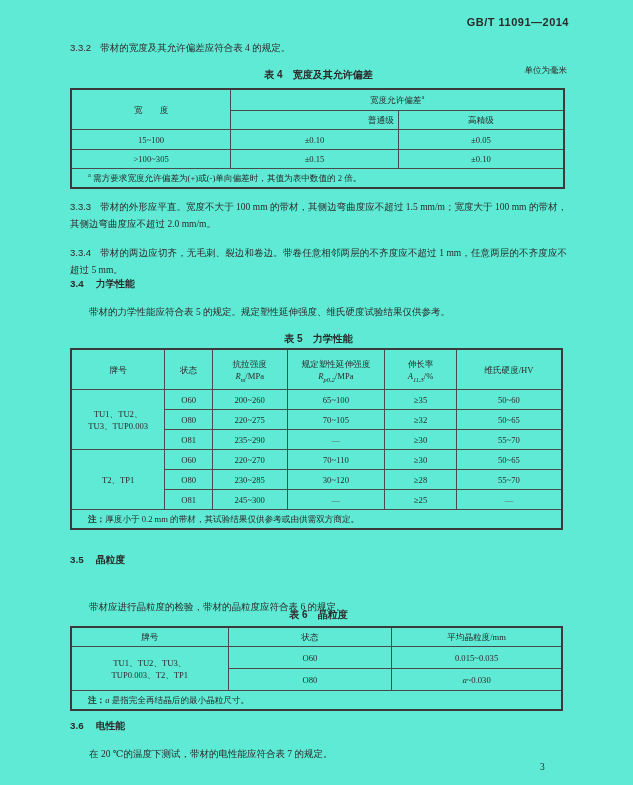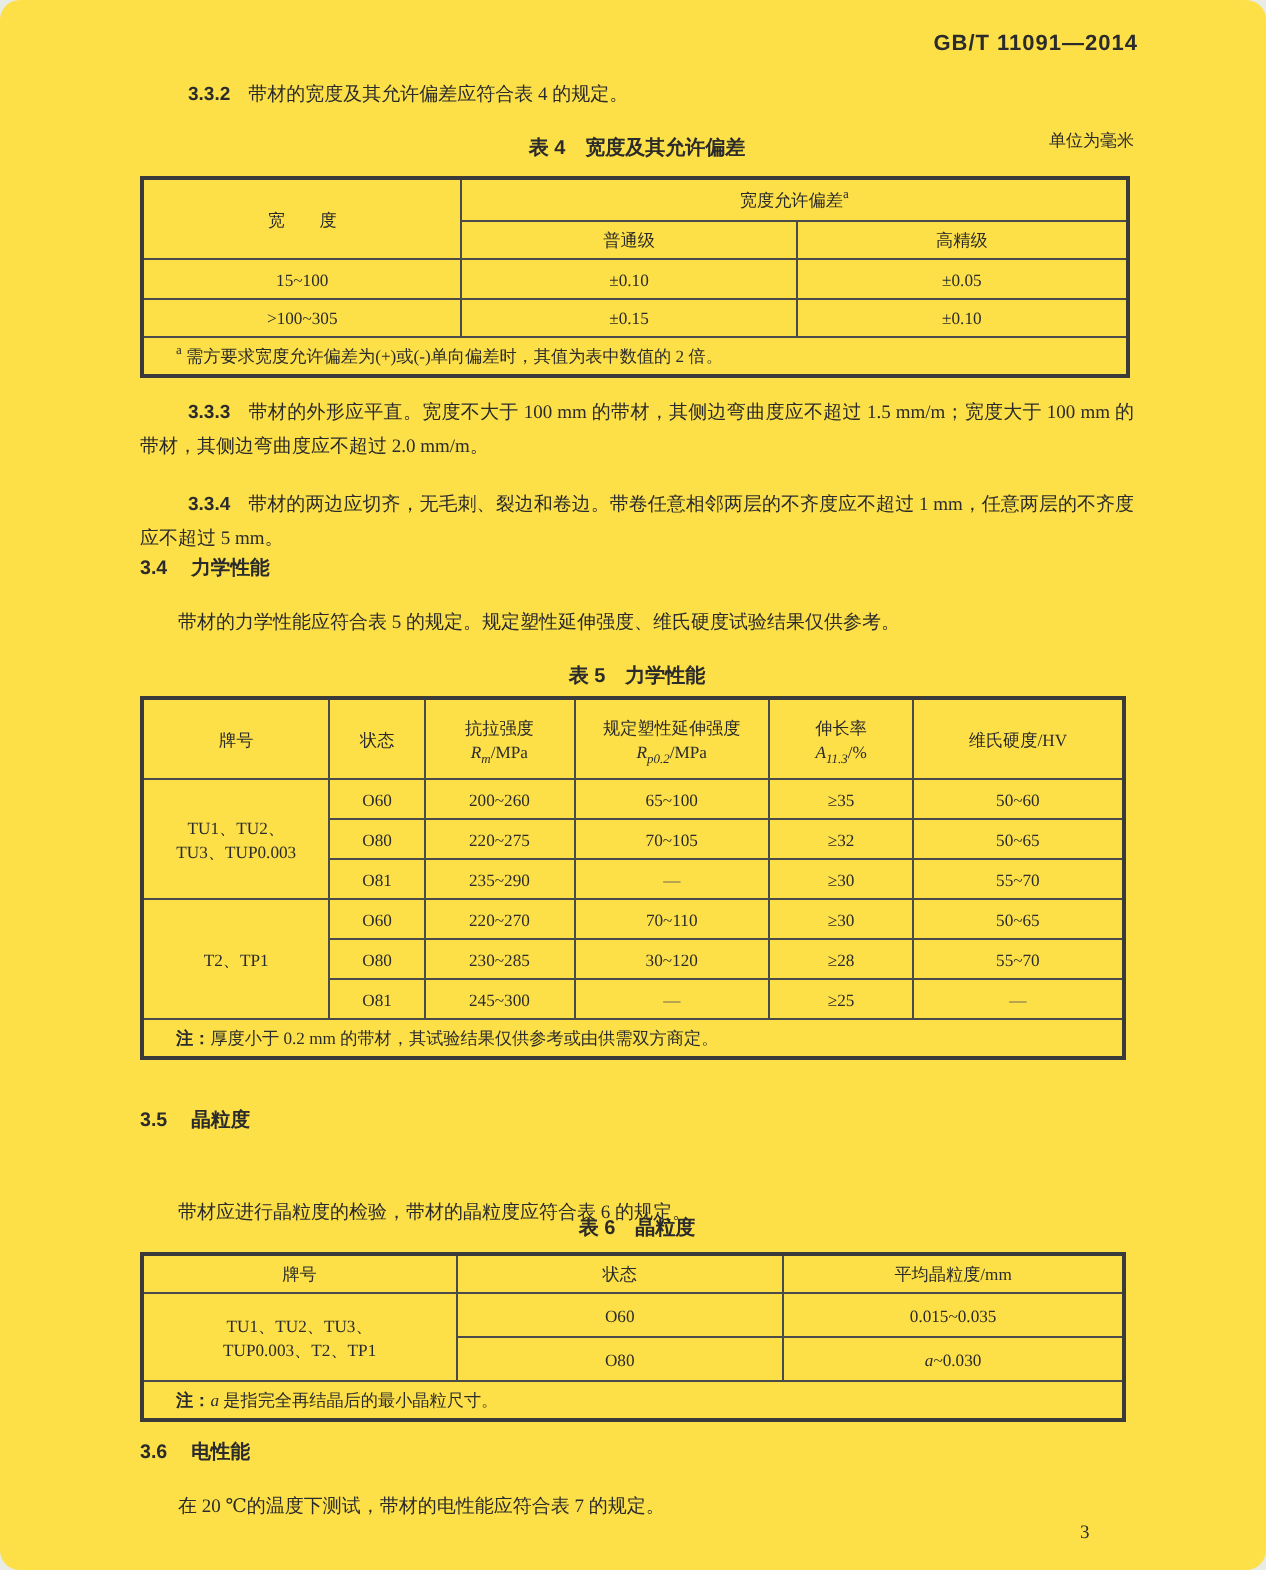--- a/index.html
+++ b/index.html
@@ -6,36 +6,35 @@
   body{
     width:633px;height:785px;
     background:#e9ebe5;
     font-family:"Liberation Serif","DejaVu Serif",serif;
     color:#2b2b2b;
     position:relative;
     -webkit-font-smoothing:antialiased;
   }
   .page{
     position:absolute;inset:0;
-    background:#fde047;
+    background:#5eead4;
     overflow:hidden;
-    border-radius:10px;
   }
   .abs{position:absolute;}
   .sans{font-family:"Liberation Sans","DejaVu Sans",sans-serif;}
   .std-header{
     top:16px;right:64px;
     font-size:11px;font-weight:bold;letter-spacing:.5px;
   }
   .para{
     left:70px;width:497px;
     font-size:9.5px;line-height:17px;
     text-align:justify;
   }
-  .pnum{font-family:"Liberation Sans",sans-serif;font-weight:bold;margin-right:9px;margin-left:24px;}
+  .pnum{font-family:"Liberation Sans",sans-serif;font-weight:normal;margin-right:9px;}
   .heading{
     left:70px;
     font-size:9.8px;font-weight:bold;
     font-family:"Liberation Sans","DejaVu Sans",sans-serif;
   }
   .heading .h-num{margin-right:12px;}
   .indent{text-indent:19px;}
   .caption-row{left:70px;width:497px;text-align:center;}
   .caption{
     font-size:10px;font-weight:bold;
@@ -93,21 +92,21 @@
         <col style="width:32.4%">
         <col style="width:34%">
         <col style="width:33.6%">
       </colgroup>
     <tbody>
         <tr>
       <td rowspan="2" class="hdr wide-head" style="height:20px;"><span>宽　　度</span></td>
       <td colspan="2" class="hdr" style="height:14px;"><span>宽度允许偏差</span><sup class="fm">a</sup></td>
     </tr>
     <tr>
-      <td class="hdr" style="height:12px;">普通级</td>
+      <td class="hdr" style="height:12px;text-align:right;">普通级</td>
       <td class="hdr">高精级</td>
     </tr>
     <tr>
       <td style="height:13px;margin-left:20px;">15~100</td>
       <td>±0.10</td>
       <td>±0.05</td>
     </tr>
     <tr>
       <td style="height:12px;">&gt;100~305</td>
       <td>±0.15</td>

